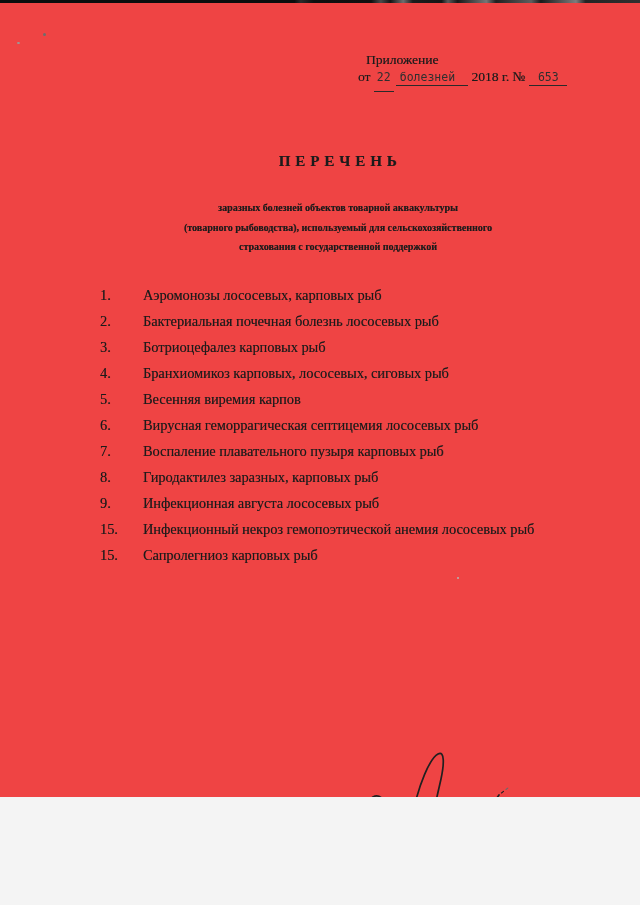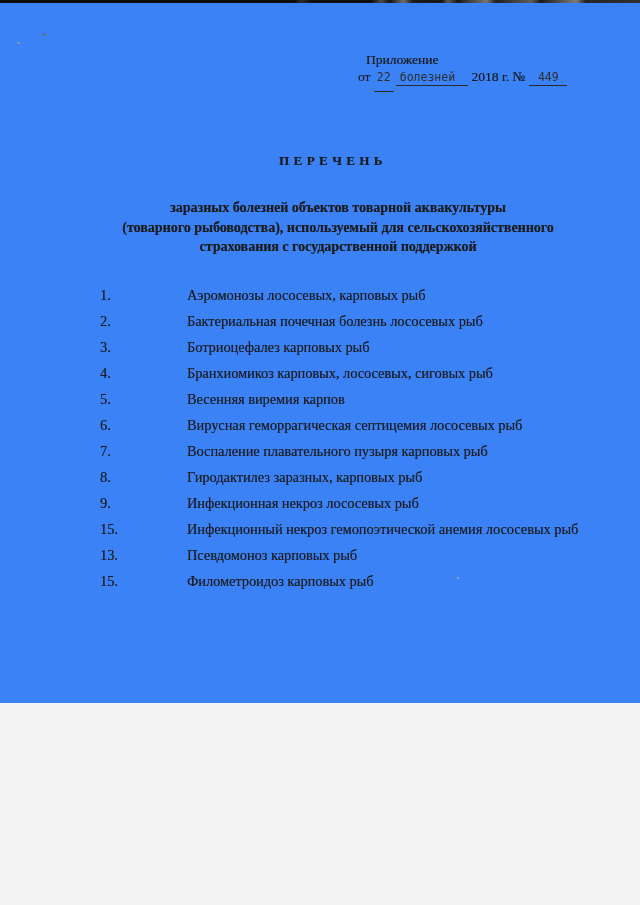--- a/index.html
+++ b/index.html
@@ -1,22 +1,22 @@
 <!DOCTYPE html>
 <html><head>
 <meta charset="utf-8">
 <style>
   html,body { margin:0; padding:0; }
   body {
     width:640px; height:905px; background:#f4f4f4;
     font-family:"Liberation Serif", serif;
   }
   .page {
-    position:relative; width:640px; height:703px;
-    background:#3b82f6; overflow:hidden; color:#1b1b1b;
+    position:relative; width:640px; height:797px;
+    background:#ef4444; overflow:hidden; color:#1b1b1b;
   }
   .scan-text { text-shadow:0.3px 0 0 rgba(25,25,25,0.55); }
 
   
   .topbar {
     position:absolute; top:0; left:0; width:640px; height:3px;
     background:linear-gradient(90deg,
       #0d0d0d 0%, #0d0d0d 46%, #2b2b2b 47%, #0f0f0f 49%,
       #101010 58%, #4a4a4a 59.5%, #151515 61%, #6e6e6e 63%, #1c1c1c 64.5%,
       #161616 69%, #5a5a5a 70%, #181818 71.5%, #767676 76%, #202020 77.5%,
@@ -33,34 +33,34 @@
     font-family:"DejaVu Sans Mono", monospace;
     font-size:11.5px; color:#2f2f2f;
     border-bottom:1px solid #2a2a2a;
     text-shadow:none;
   }
   .fill-day   { padding:0 3px 7px 3px; margin-right:2px;margin-top:28px; }
   .fill-month { padding:0 13px 1px 4px; }
   .fill-num   { padding:0 8px 1px 9px; }
 
   .doc-title {
-    position:absolute; left:88px; top:153px; width:486px;
-    text-align:center; font-weight:bold; font-size:13px;
+    position:absolute; left:95px; top:153px; width:486px;
+    text-align:center; font-weight:bold; font-size:15px;
     letter-spacing:0.6px; white-space:nowrap;
   }
   .doc-subtitle {
     position:absolute; left:95px; top:198px; width:486px;
-    text-align:center; font-weight:bold; font-size:14px;
+    text-align:center; font-weight:bold; font-size:10px;
     line-height:19.5px; white-space:pre-line;
   }
 
   .disease-list { position:absolute; left:100px; top:282px; width:490px; }
   .row { display:flex; height:26px; font-size:14.3px; line-height:26px; white-space:nowrap; }
   .row .num { flex:0 0 43px; }
-  .row .txt { flex:1;margin-left:44px; }
+  .row .txt { flex:1; }
 
   .signature-wrap { position:absolute; left:340px; top:740px; width:180px; height:165px; }
 
   .speck { position:absolute; border-radius:50%; }
   .speck-a { left:43px;  top:33px;  width:3px; height:3px; background:#6d6d6d; }
   .speck-b { left:17px;  top:42px;  width:3px; height:2px; background:#9a9a9a; }
   .speck-c { left:457px; top:577px; width:2px; height:2px; background:#b5b5b5; }
   .speck-d { left:624px; top:899px; width:3px; height:2px; background:#8a8a8a; }
 </style>
 </head>
@@ -70,21 +70,21 @@
 
   <div class="topbar"></div>
 
   <div class="speck speck-a"></div>
   <div class="speck speck-b"></div>
   <div class="speck speck-c"></div>
   <div class="speck speck-d"></div>
 
   <div class="annotation scan-text">
     <div class="pad">Приложение</div>
-    <div><span>от</span>&nbsp;<span class="fill fill-day">22</span><span class="fill fill-month">болезней</span>&nbsp;<span>2018 г. №</span>&nbsp;<span class="fill fill-num">449</span>
+    <div><span>от</span>&nbsp;<span class="fill fill-day">22</span><span class="fill fill-month">болезней</span>&nbsp;<span>2018 г. №</span>&nbsp;<span class="fill fill-num">653</span>
     </div>
   </div>
 
   <div class="doc-title scan-text">П Е Р Е Ч Е Н Ь</div>
 
   <div class="doc-subtitle scan-text">заразных болезней объектов товарной аквакультуры
 (товарного рыбоводства), используемый для сельскохозяйственного
 страхования с государственной поддержкой</div>
 
   <div class="disease-list scan-text">
@@ -115,33 +115,29 @@
     <div class="row">
         <span class="num">7.</span>
         <span class="txt">Воспаление плавательного пузыря карповых рыб</span>
       </div>
     <div class="row">
         <span class="num">8.</span>
         <span class="txt">Гиродактилез заразных, карповых рыб</span>
       </div>
     <div class="row">
         <span class="num">9.</span>
-        <span class="txt">Инфекционная некроз лососевых рыб</span>
+        <span class="txt">Инфекционная августа лососевых рыб</span>
       </div>
     <div class="row">
         <span class="num">15.</span>
         <span class="txt">Инфекционный некроз гемопоэтической анемия лососевых рыб</span>
       </div>
     <div class="row">
-        <span class="num">13.</span>
-        <span class="txt">Псевдомоноз карповых рыб</span>
-      </div>
-    <div class="row">
         <span class="num">15.</span>
-        <span class="txt">Филометроидоз карповых рыб</span>
+        <span class="txt">Сапролегниоз карповых рыб</span>
       </div>
   </div>
 
   <div class="signature-wrap">
     <svg width="180" height="165" viewBox="0 0 180 165">
       <g fill="none" stroke="#202020" stroke-width="1.7" stroke-linecap="round">
         <path d="M 43.5 60 C 37 52, 28 55, 25.5 75 C 23 95, 25 125, 31.5 141 C 35 149, 43 147, 45.5 138"></path>
         <path d="M 70 145 C 64 123, 67 94, 74 68 C 79 46, 89 19, 98 14 C 105 10, 104 25, 101 39 C 94 70, 84 113, 80 135 C 77 149, 80 153, 88 145 C 110 124, 138 85, 159 55"></path>
         <path d="M 161.5 53 l 2 -1.6" stroke-width="1.1"></path>
         <path d="M 166 49.5 l 1.8 -1.4" stroke-width="1.1" stroke="#6a6a6a"></path>

